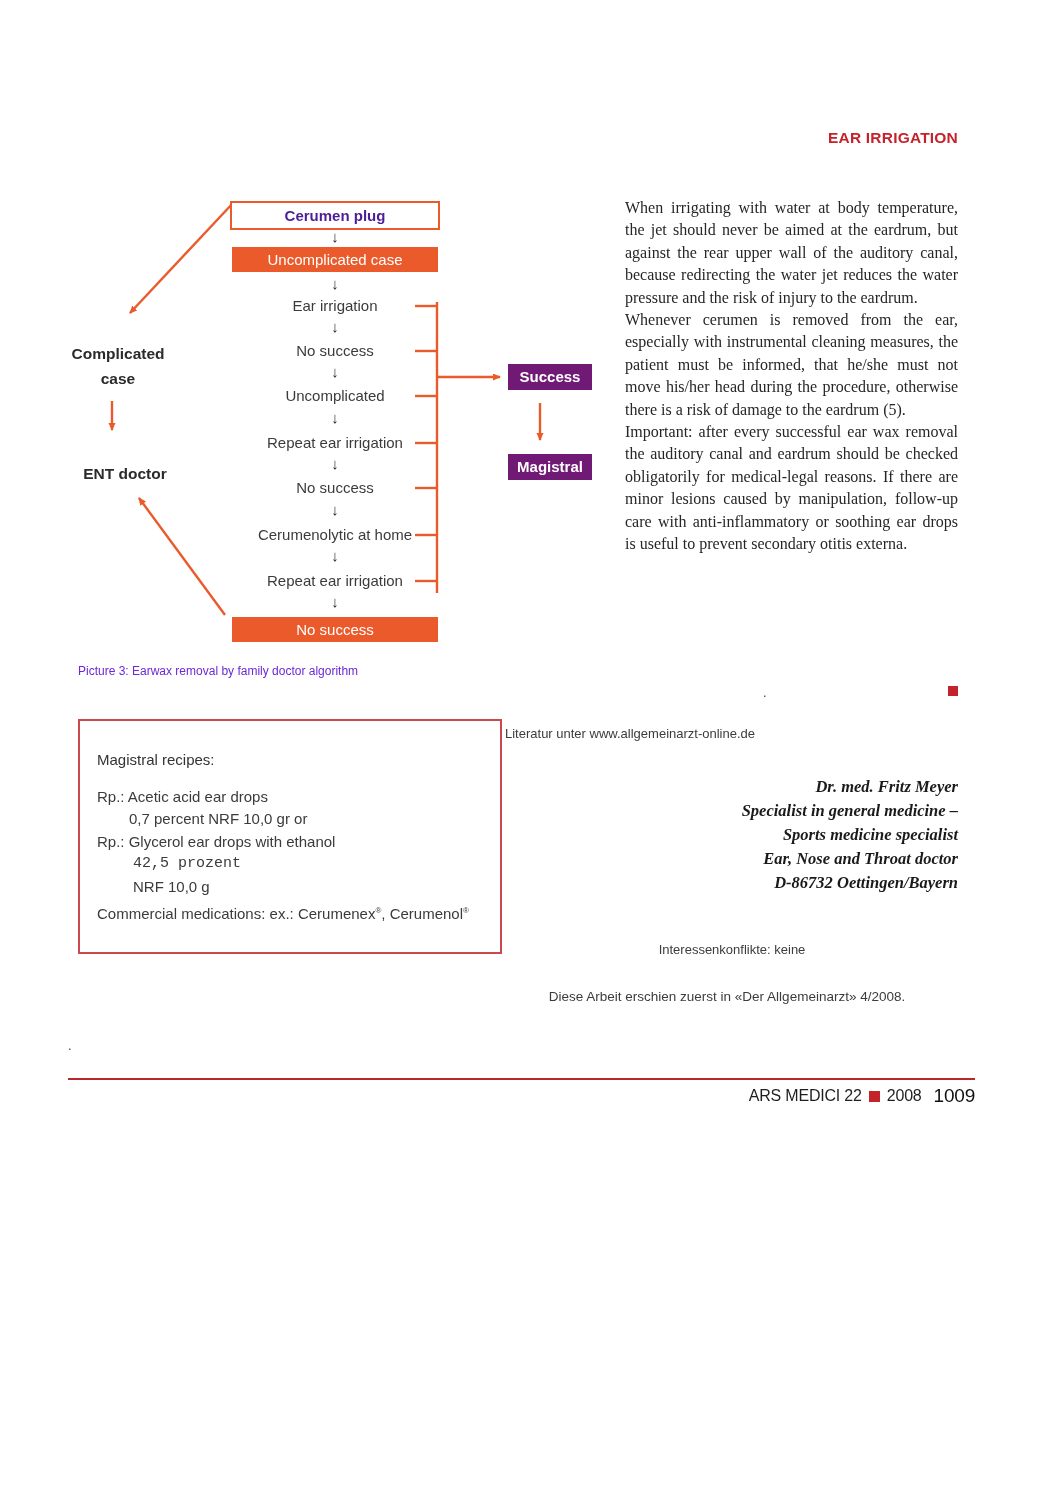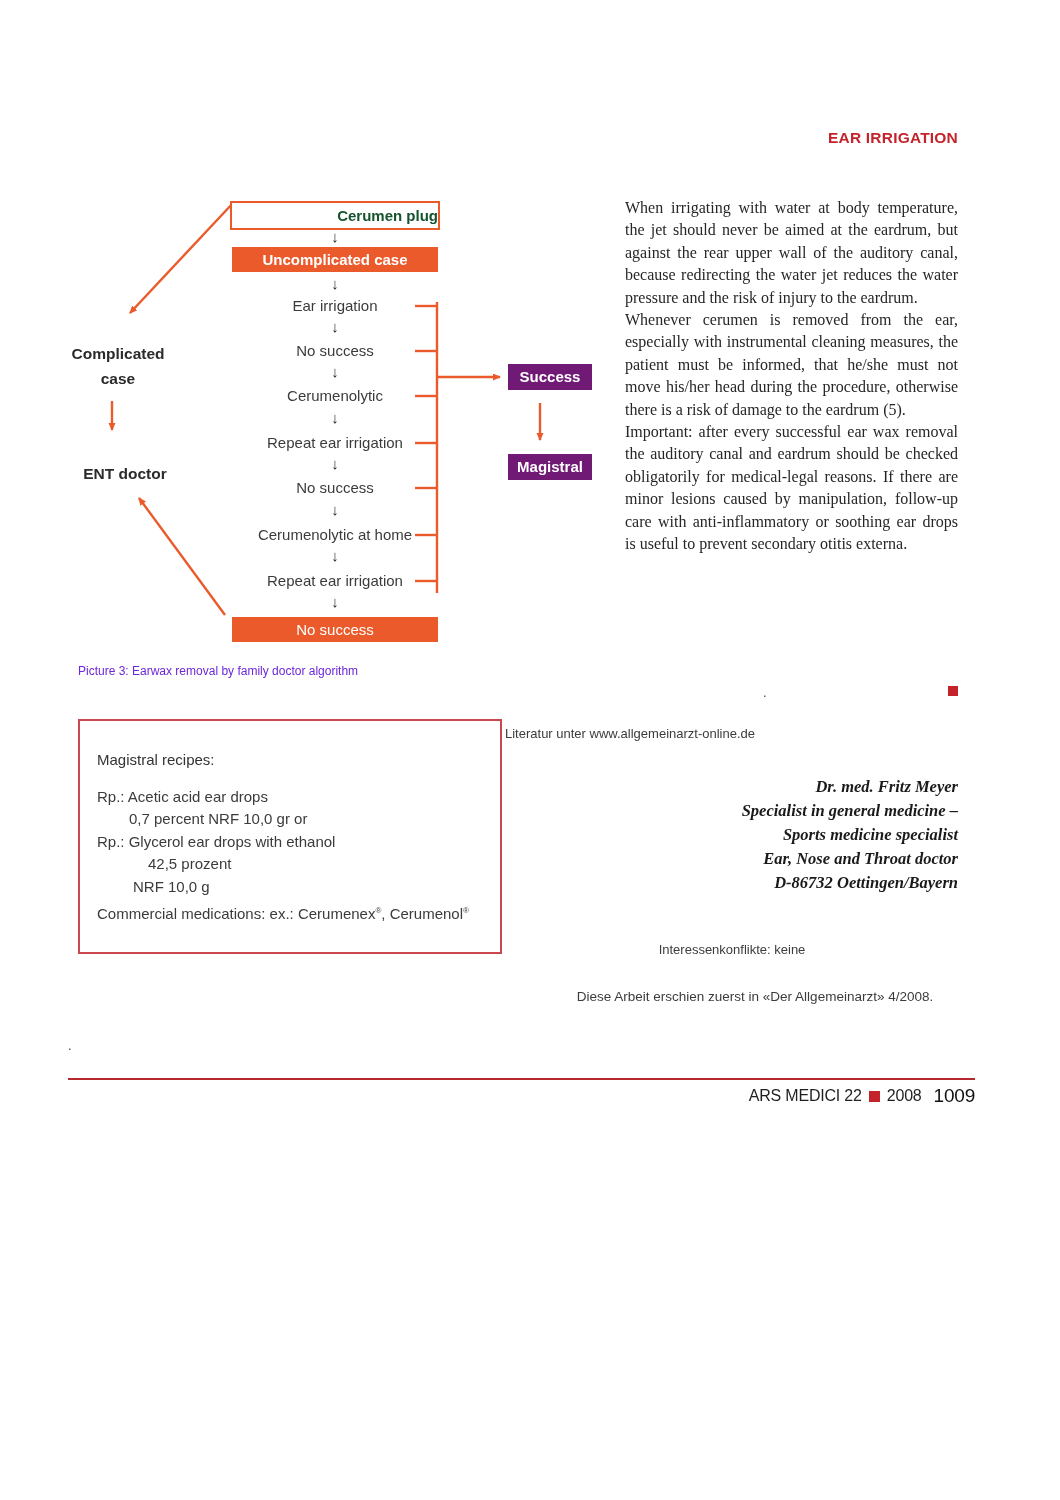--- a/index.html
+++ b/index.html
@@ -18,21 +18,21 @@
   .fc-svg{position:absolute;left:60px;top:190px;width:560px;height:470px;}
   .fc-line{stroke:#ea5a2b;stroke-width:2.4;fill:none;}
   .fc-col{
     position:absolute;left:225px;width:220px;text-align:center;
     font-size:15px;color:#3b3b3b;
   }
   .fc-box{
     position:absolute;left:232px;width:206px;height:25px;line-height:25px;
     text-align:center;font-size:15px;
   }
-  .fc-outline{background:#fff;border:2px solid #ea5a2b;left:230px;font-weight:bold;color:#14532d;text-align:right;}
+  .fc-outline{background:#fff;border:2px solid #ea5a2b;left:230px;font-weight:bold;color:#4c1d95;}
   .fc-fill{background:#ea5a2b;color:#fff;}
   .fc-arrowglyph{font-size:15px;color:#2a2a2a;line-height:18px;height:18px;}
   .fc-side-label{
     position:absolute;text-align:center;font-weight:bold;color:#2b2b2b;
     font-size:15.5px;line-height:25px;
   }
   .fc-minibox{
     position:absolute;left:508px;width:84px;height:26px;line-height:26px;
     background:#701a75;color:#fff;font-weight:bold;font-size:15px;text-align:center;
   }
@@ -61,21 +61,21 @@
   .author{
     position:absolute;top:775px;right:102px;width:420px;text-align:right;
     font-family:"Liberation Serif","DejaVu Serif",serif;
     font-weight:bold;font-style:italic;font-size:16.5px;line-height:24px;color:#1a1a1a;
   }
 
   .dot{position:absolute;font-size:13px;color:#444;}
   .end-marker{position:absolute;left:948px;top:686px;width:10px;height:10px;background:#c4232b;}
 
   .conflicts{position:absolute;left:532px;top:942px;width:400px;text-align:center;font-size:13px;color:#3c3c3c;}
-  .credits{position:absolute;left:534px;top:986px;width:442px;text-align:center;font-size:13.5px;color:#3c3c3c;line-height:22.5px;}
+  .credits{position:absolute;left:506px;top:986px;width:442px;text-align:center;font-size:13.5px;color:#3c3c3c;line-height:22.5px;}
   .credits p{margin:0;}
 
   .footer-rule{position:absolute;left:68px;top:1078px;width:907px;height:2px;background:#b4282e;}
   .footer{
     position:absolute;top:1085px;right:85px;display:flex;align-items:center;
     font-size:16px;color:#1f1f1f;letter-spacing:-.2px;white-space:nowrap;
   }
   .footer .sq{display:inline-block;width:11px;height:11px;background:#c4232b;margin:0 7px;}
   .footer .pageno{font-size:19px;color:#111;margin-left:12px;}
 </style>
@@ -102,28 +102,28 @@
     <line class="fc-line" x1="355" y1="253" x2="377" y2="253"></line>
     <line class="fc-line" x1="355" y1="298" x2="377" y2="298"></line>
     <line class="fc-line" x1="355" y1="345" x2="377" y2="345"></line>
     <line class="fc-line" x1="355" y1="391" x2="377" y2="391"></line>
     <line class="fc-line" x1="377" y1="187" x2="440" y2="187" marker-end="url(#ah)"></line>
     <line class="fc-line" x1="480" y1="213" x2="480" y2="250" marker-end="url(#ah)"></line>
   </svg>
 
   <div class="fc-box fc-outline" style="top:201px;">Cerumen plug</div>
   <div class="fc-col fc-arrowglyph" style="top:228px;">↓</div>
-  <div class="fc-box fc-fill" style="top:247px;font-weight:bold;">Uncomplicated case</div>
+  <div class="fc-box fc-fill" style="top:247px;">Uncomplicated case</div>
   <div class="fc-col fc-arrowglyph" style="top:275px;">↓</div>
 
   <div class="fc-col" style="top:297px;">Ear irrigation</div>
   <div class="fc-col fc-arrowglyph" style="top:318px;">↓</div>
   <div class="fc-col" style="top:342px;">No success</div>
   <div class="fc-col fc-arrowglyph" style="top:363px;">↓</div>
-  <div class="fc-col" style="top:387px;">Cerumenolytic</div>
+  <div class="fc-col" style="top:387px;">Uncomplicated</div>
   <div class="fc-col fc-arrowglyph" style="top:409px;">↓</div>
   <div class="fc-col" style="top:434px;">Repeat ear irrigation</div>
   <div class="fc-col fc-arrowglyph" style="top:455px;">↓</div>
   <div class="fc-col" style="top:479px;">No success</div>
   <div class="fc-col fc-arrowglyph" style="top:501px;">↓</div>
   <div class="fc-col" style="top:526px;">Cerumenolytic at home</div>
   <div class="fc-col fc-arrowglyph" style="top:547px;">↓</div>
   <div class="fc-col" style="top:572px;">Repeat ear irrigation</div>
   <div class="fc-col fc-arrowglyph" style="top:593px;">↓</div>
   <div class="fc-box fc-fill" style="top:617px;">No success</div>
@@ -146,21 +146,21 @@
   </div>
 
   <div class="dot" style="left:763px;top:685px;">.</div>
   <div class="end-marker"></div>
 
   <div class="recipes">
     <div class="line head" style="top:30px;">Magistral recipes:</div>
     <div class="line" style="top:67px;">Rp.: Acetic acid ear drops</div>
     <div class="line" style="top:89px;left:49px;">0,7 percent NRF 10,0 gr or</div>
     <div class="line" style="top:112px;">Rp.: Glycerol ear drops with ethanol</div>
-    <div class="line" style="top:134px;left:68px;">42,5 prozent</div>
+    <div class="line" style="top:134px;left:53px;font-family:Liberation Mono, monospace;">42,5 prozent</div>
     <div class="line" style="top:157px;left:53px;">NRF 10,0 g</div>
     <div class="line" style="top:184px;"><span>Commercial medications: ex.: Cerumenex</span><sup>®</sup><span>, Cerumenol</span><sup>®</sup></div>
   </div>
 
   <div class="lit-note">Literatur unter www.allgemeinarzt-online.de</div>
 
   <div class="author">
     <div>Dr. med. Fritz Meyer</div>
     <div>Specialist in general medicine –</div>
     <div>Sports medicine specialist</div>

